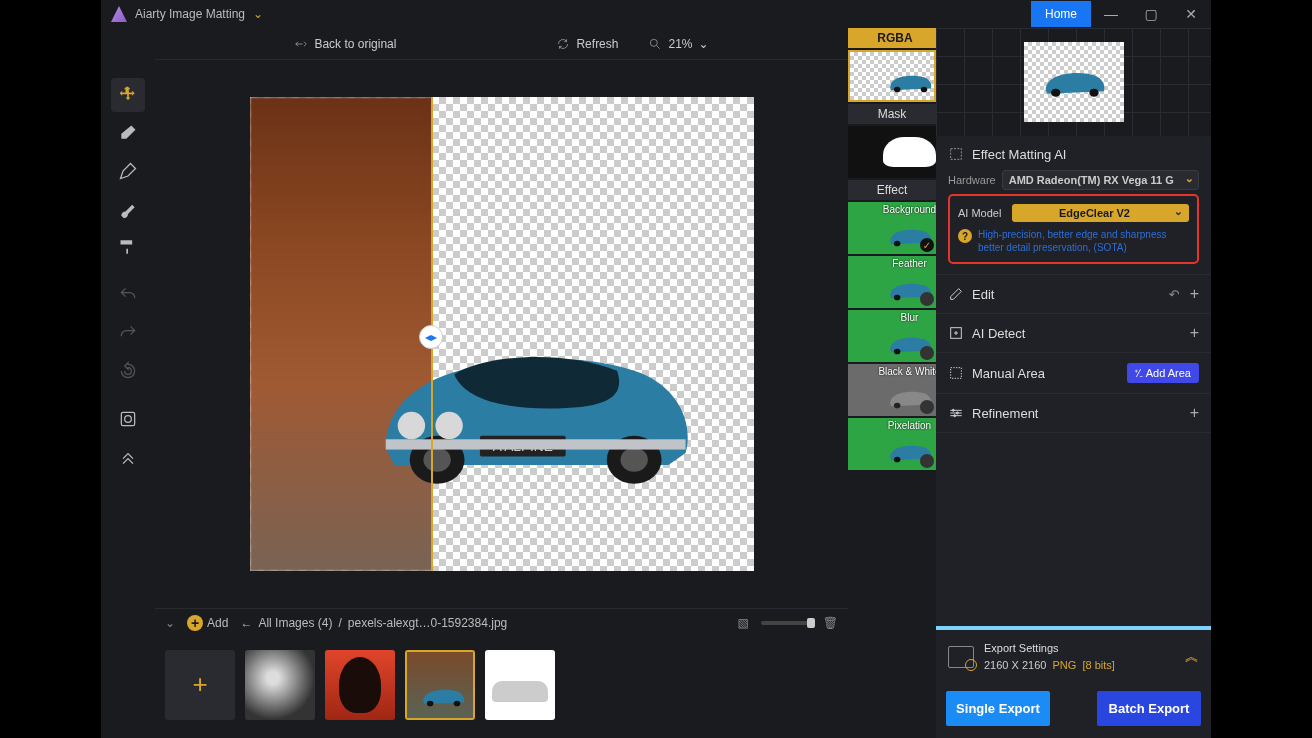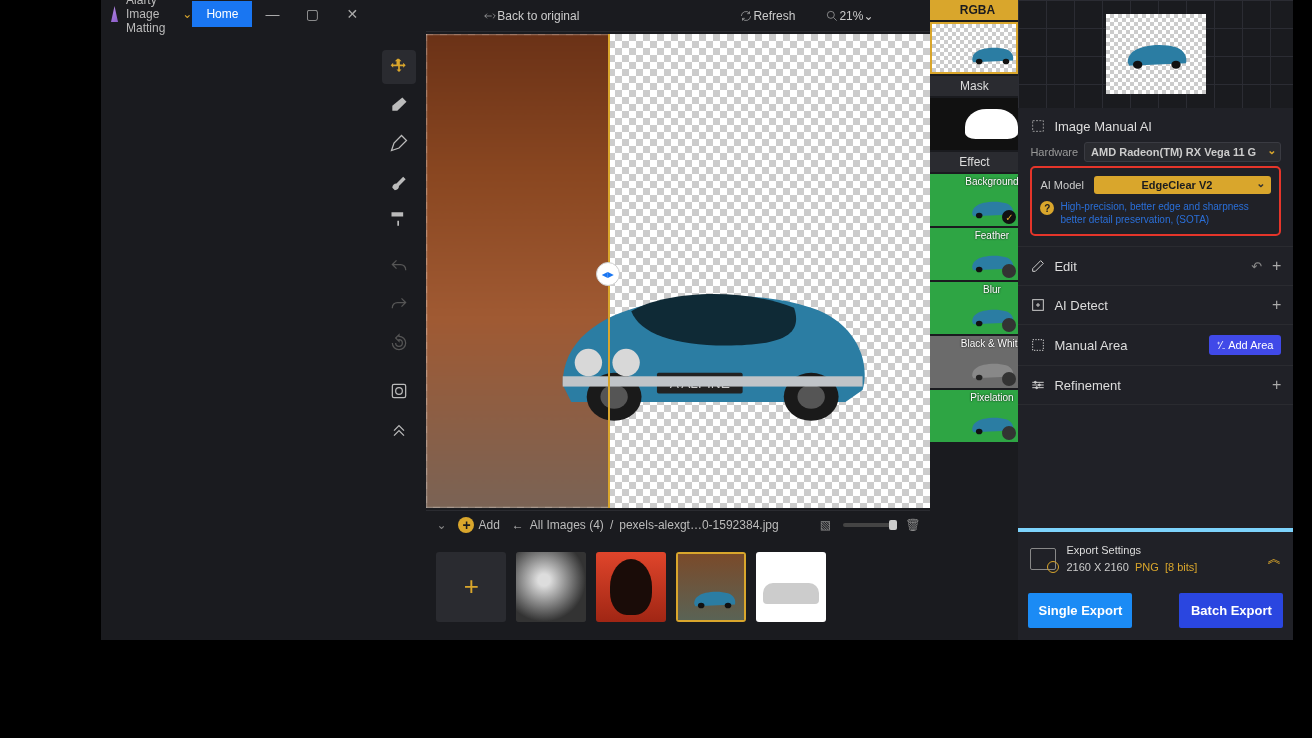--- a/index.html
+++ b/index.html
@@ -1,17 +1,17 @@
 <!DOCTYPE html>
 <html><head>
 <meta charset="utf-8">
 <style>
 * { margin: 0; padding: 0; box-sizing: border-box; font-family: -apple-system, BlinkMacSystemFont, 'Segoe UI', sans-serif; }
 body { background: #000; color: #ddd; width: 1312px; height: 738px; overflow: hidden; display: flex; justify-content: center; }
-.app { width: 1110px; height: 640px; background: #1a1b1f; display: flex; }
+.app { width: 1110px; height: 738px; background: #1a1b1f; display: flex; flex-direction: column; }
 
 
 .titlebar { height: 28px; background: #1a1b1f; display: flex; align-items: center; justify-content: space-between; padding: 0 0 0 10px; }
 .titlebar-left { display: flex; align-items: center; gap: 8px; font-size: 12px; color: #bbb; }
 .app-icon { width: 16px; height: 16px; background: linear-gradient(135deg, #b78be8, #8b5cc9); clip-path: polygon(50% 0, 100% 100%, 0 100%); }
 .title-chev { color: #d9a62c; }
 .titlebar-right { display: flex; align-items: center; }
 .home-btn { background: #1976f2; color: #fff; padding: 6px 14px; font-size: 12px; border-radius: 0; }
 .win-btn { width: 40px; height: 28px; display: flex; align-items: center; justify-content: center; font-size: 14px; color: #aaa; cursor: pointer; }
 
@@ -20,21 +20,21 @@
 .toolbar { width: 54px; background: #1a1b1f; display: flex; flex-direction: column; align-items: center; gap: 4px; padding-top: 50px; }
 .tool { width: 34px; height: 34px; display: flex; align-items: center; justify-content: center; color: #bbb; cursor: pointer; border-radius: 4px; }
 .tool.active { background: #2a2b30; color: #d9a62c; }
 .tool.disabled { color: #555; }
 .tool svg { width: 20px; height: 20px; stroke: currentColor; fill: none; stroke-width: 1.5; }
 .tool.fill svg { fill: currentColor; stroke: none; }
 .tool-sep { height: 6px; }
 
 .center { flex: 1; display: flex; flex-direction: column; min-width: 0; background: #1a1b1f; }
 .center-top { height: 32px; display: flex; align-items: center; justify-content: center; gap: 30px; font-size: 12px; color: #ccc; border-bottom: 1px solid #2a2b30; }
-.ct-item { display: flex; align-items: center; cursor: pointer; }
+.ct-item { display: flex; align-items: center; gap: 6px; cursor: pointer; }
 .ct-item svg { width: 14px; height: 14px; }
 
 .canvas-wrap { flex: 1; display: flex; align-items: center; justify-content: center; position: relative; min-height: 0; }
 .canvas { width: 504px; height: 474px; position: relative; background-image:
   linear-gradient(45deg,#ccc 25%,transparent 25%),linear-gradient(-45deg,#ccc 25%,transparent 25%),
   linear-gradient(45deg,transparent 75%,#ccc 75%),linear-gradient(-45deg,transparent 75%,#ccc 75%);
   background-size: 14px 14px; background-position: 0 0,0 7px,7px -7px,-7px 0; background-color: #fff;
 }
 .orig-half { position: absolute; left: 0; top: 0; width: 36%; height: 100%; overflow: hidden; }
 .orig-bg { width: 278%; height: 100%; background: linear-gradient(180deg,#6b3217 0%,#8a4721 30%,#a05a33 60%,#7a6355 100%); filter: blur(1px); }
@@ -379,21 +379,21 @@
               <ellipse cx="160" cy="92" rx="14" ry="12" fill="#111"></ellipse>
             </svg>
         </div>
       </div>
 
       <div class="section">
         <div class="sec-head">
           <svg viewBox="0 0 24 24">
               <rect x="4" y="4" width="16" height="16" stroke-dasharray="3 2"></rect>
             </svg>
-          <span>Image Manual AI</span>
+          <span>Effect Matting AI</span>
         </div>
         <div class="hw-row">
           <span class="hw-label">Hardware</span>
           <div class="hw-sel">AMD Radeon(TM) RX Vega 11 G</div>
         </div>
         <div class="ai-block">
           <div class="ai-row">
             <span class="ai-label">AI Model</span>
             <div class="ai-sel">EdgeClear  V2</div>
           </div>

